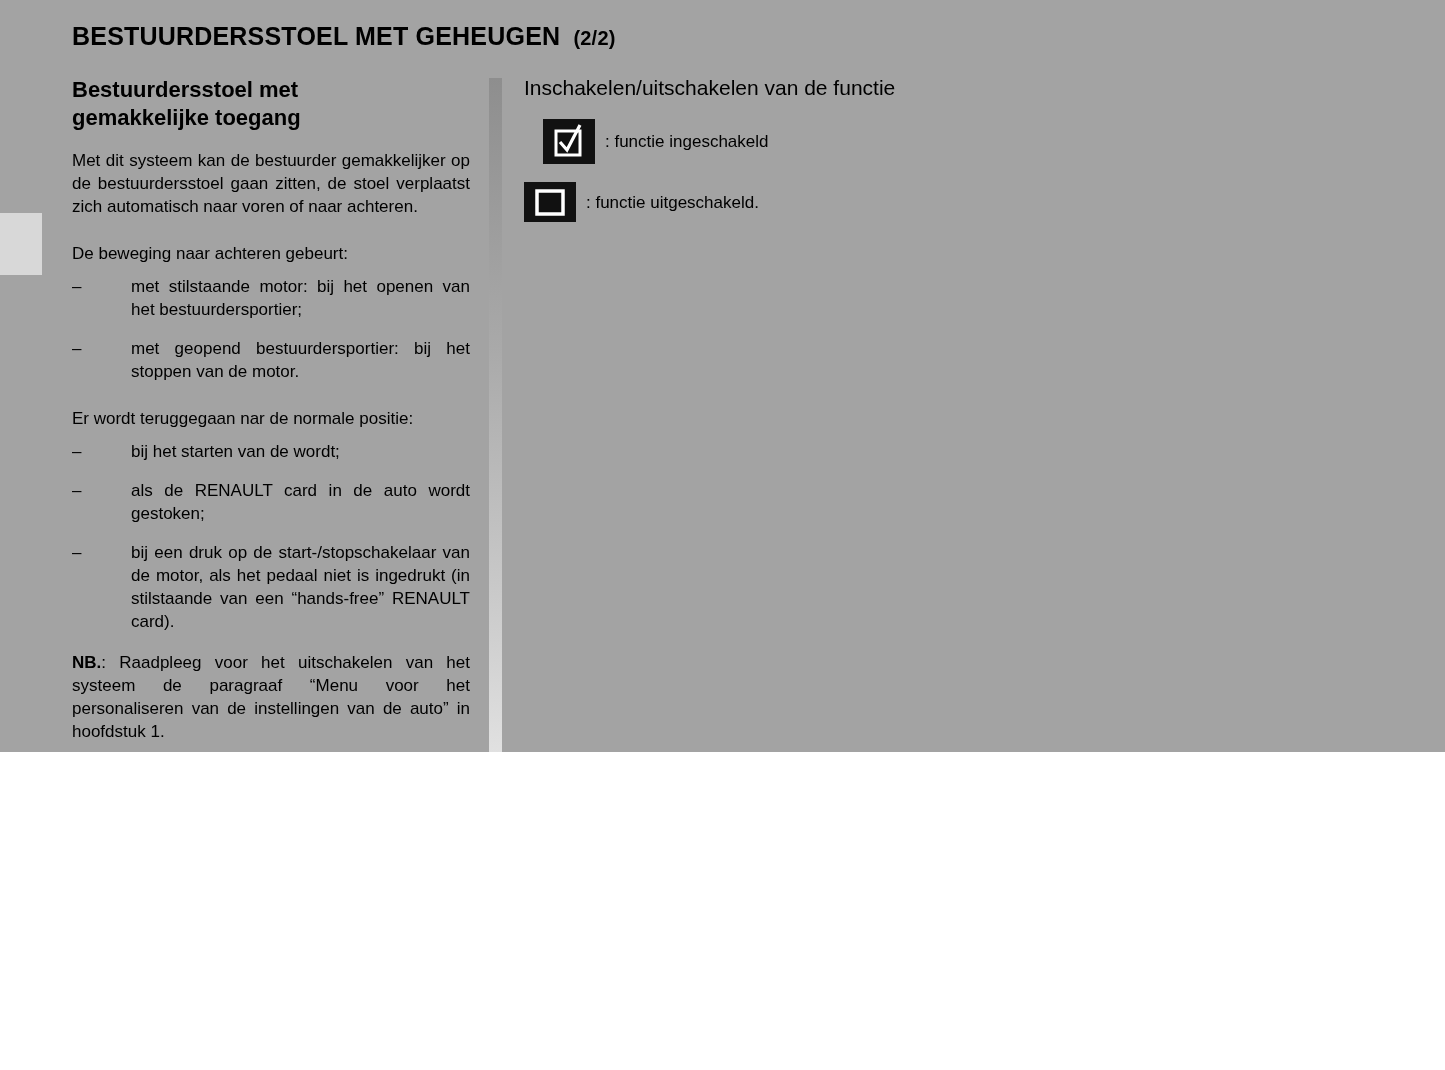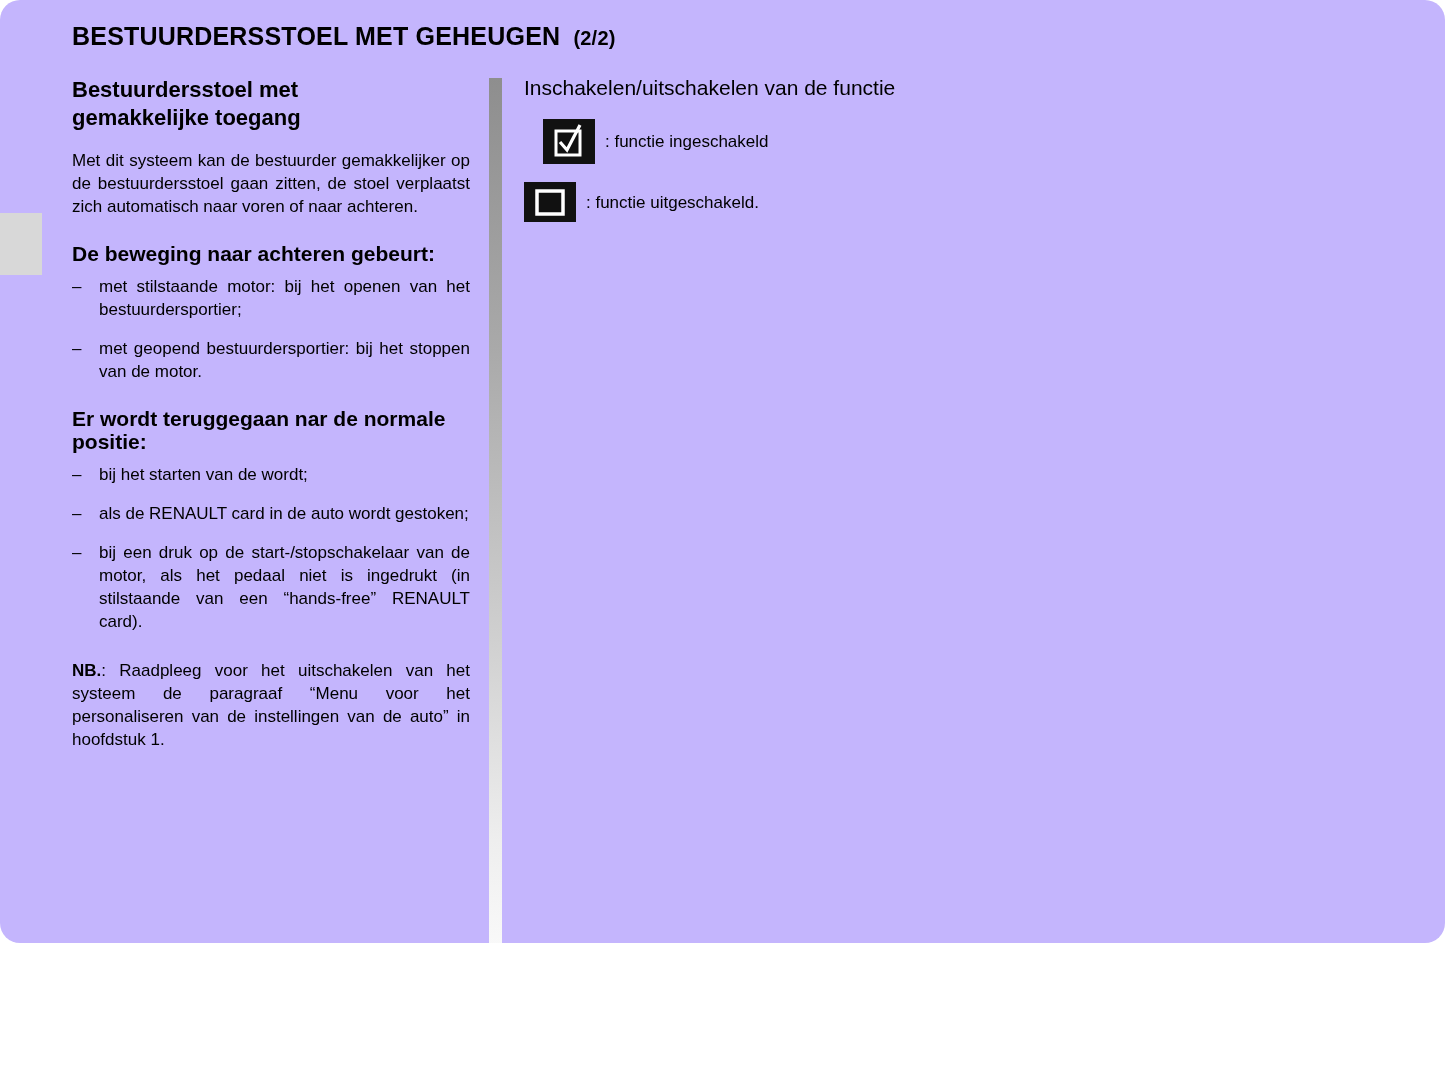--- a/index.html
+++ b/index.html
@@ -5,24 +5,23 @@
   html, body {
     margin: 0;
     padding: 0;
     background: #ffffff;
     font-family: "Liberation Sans", "DejaVu Sans", sans-serif;
     color: #000000;
   }
   .page {
     position: relative;
     width: 1445px;
-    height: 943px;
-    background: #c4b5fd;
+    height: 752px;
+    background: #a3a3a3;
     overflow: hidden;
-    border-radius: 20px;
   }
   
   .side-tab {
     position: absolute;
     left: 0;
     top: 213px;
     width: 42px;
     height: 62px;
     background: #d8d8d8;
   }
@@ -54,44 +53,45 @@
 
   .section-heading {
     margin: 0 0 17px 0;
     font-size: 22px;
     line-height: 28px;
     font-weight: bold;
     max-width: 315px;
   }
   .sub-heading {
     margin: 24px 0 10px 0;
-    font-size: 21px;
+    font-size: 17px;
     line-height: 23px;
-    font-weight: bold;
+    font-weight: normal;
   }
   .sub-heading.first { margin-top: 24px; }
   p.body-par {
     margin: 0;
     text-align: justify;
   }
-  .nb-par { margin-top: 26px; text-align: justify; }
+  .nb-par { margin-top: 18px; text-align: justify; }
   .nb-label { font-weight: bold; }
 
   .dash-item {
     display: flex;
     margin: 0 0 16px 0;
   }
   .dash-item:last-child { margin-bottom: 0; }
   .dash-marker {
     flex: none;
     width: 27px;
   }
   .dash-text {
     flex: 1;
     text-align: justify;
+    margin-left: 32px;
   }
 
   
   .divider {
     position: absolute;
     left: 489px;
     top: 78px;
     width: 13px;
     height: 897px;
     background: linear-gradient(to bottom, #8e8e8e 0%, #a9a9a9 30%, #cfcfcf 62%, #eeeeee 85%, #fcfcfc 100%);

